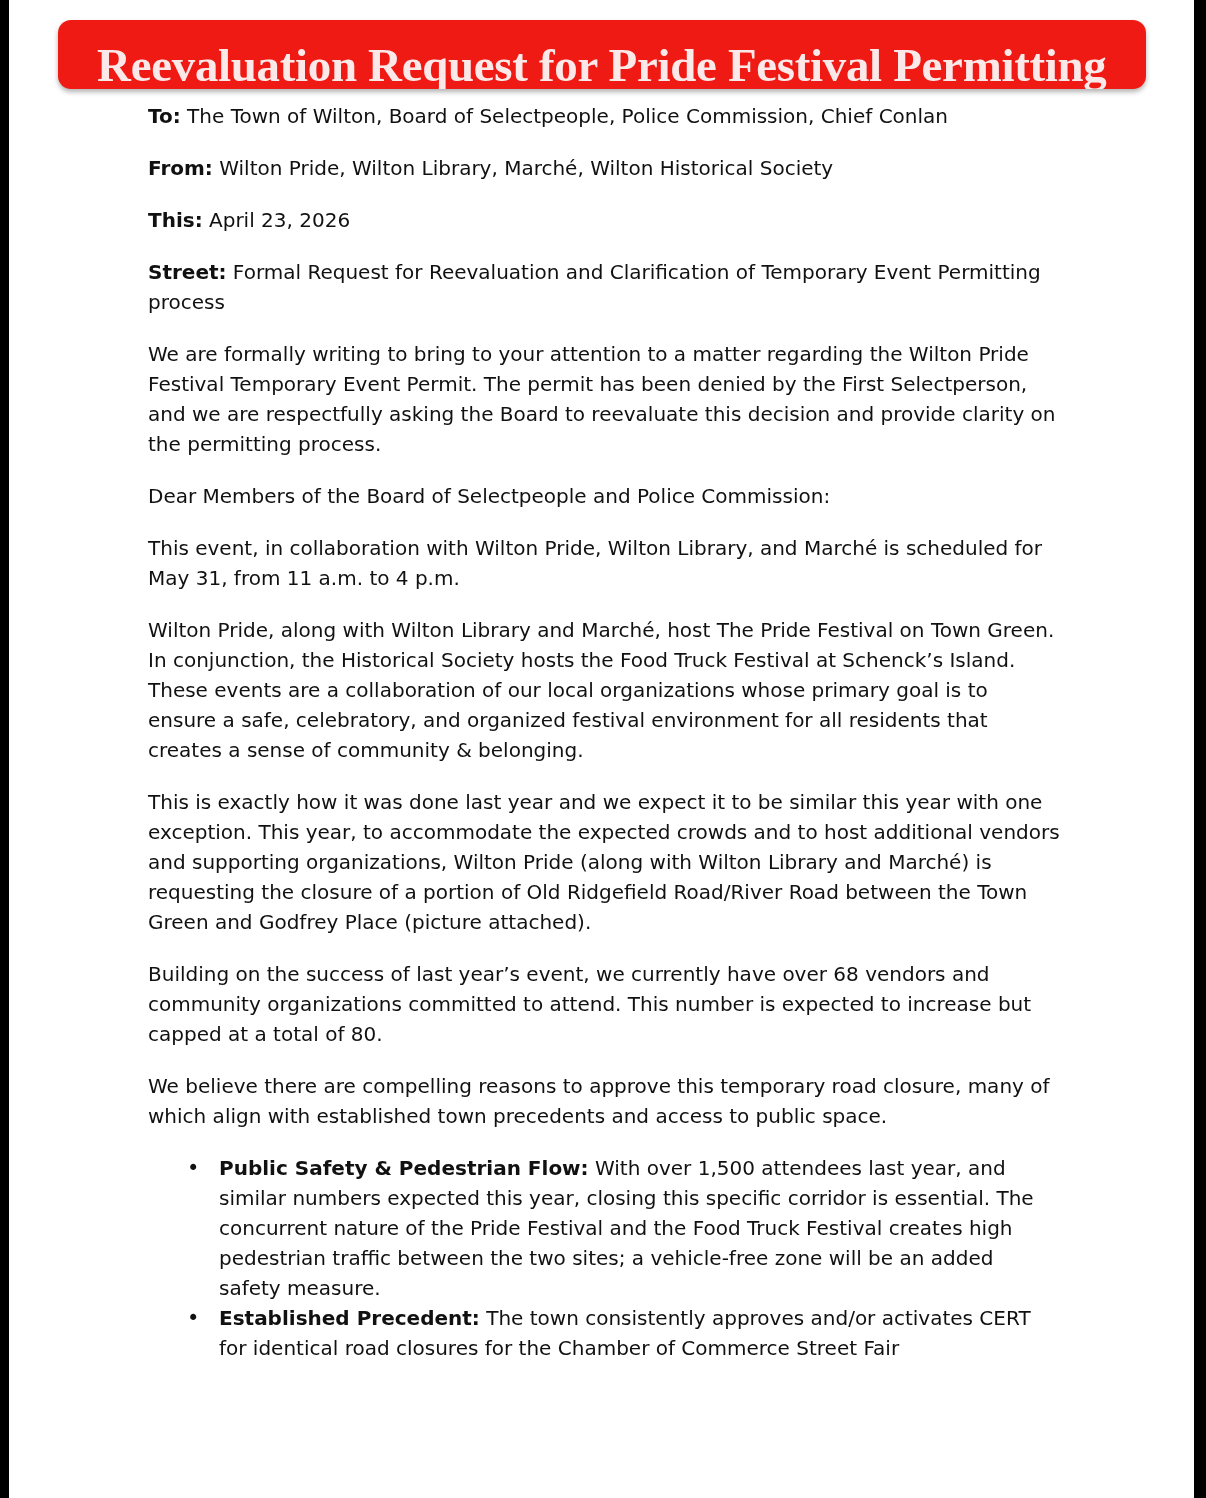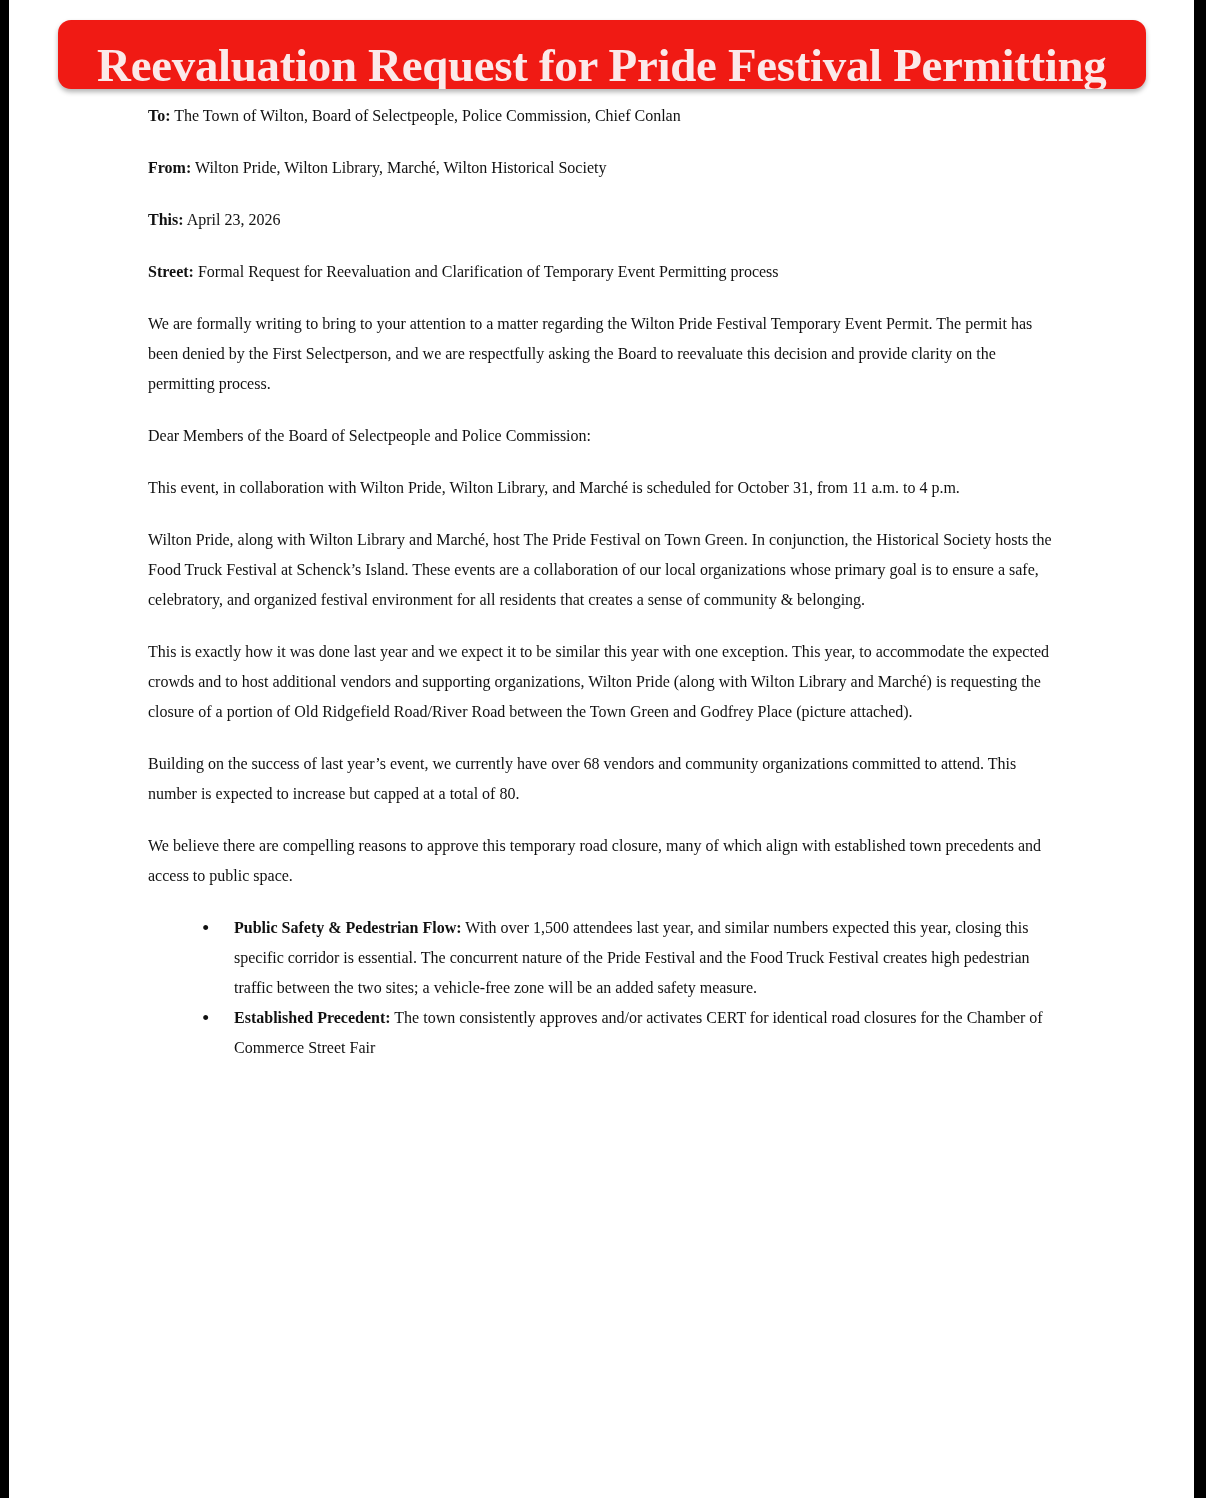--- a/index.html
+++ b/index.html
@@ -63,33 +63,32 @@
     transform: scaleX(1.02);
   }
 
   
   .body {
     position: absolute;
     left: 148px;
     top: 101px;
     width: 912px;
     color: #111111;
-    font-size: 16px;
+    font-size: 20px;
     line-height: 30px;
-    font-family: Liberation Serif, serif;
   }
   .para {
     margin: 0 0 22px 0;
   }
   .para .lead {
     font-weight: bold;
   }
 
   ul.reasons {
-    margin: 15px;
+    margin: 0;
     padding: 0 0 0 39px;
     list-style: none;
   }
   ul.reasons > li {
     position: relative;
     margin: 0 0 0 0;
     padding: 0 0 0 32px;
   }
   ul.reasons > li + li {
     margin-top: 0px;
@@ -126,21 +125,21 @@
     <p class="para"><span class="lead">From:</span><span> Wilton Pride, Wilton Library, Marché, Wilton Historical Society</span></p>
 
     <p class="para"><span class="lead">This:</span><span> April 23, 2026</span></p>
 
     <p class="para"><span class="lead">Street:</span><span> Formal Request for Reevaluation and Clarification of Temporary Event Permitting process</span></p>
 
     <p class="para">We are formally writing to bring to your attention to a matter regarding the Wilton Pride Festival Temporary Event Permit. The permit has been denied by the First Selectperson, and we are respectfully asking the Board to reevaluate this decision and provide clarity on the permitting process.</p>
 
     <p class="para">Dear Members of the Board of Selectpeople and Police Commission:</p>
 
-    <p class="para">This event, in collaboration with Wilton Pride, Wilton Library, and Marché is scheduled for October 31, from 11 a.m. to 4 p.m.</p>
+    <p class="para">This event, in collaboration with Wilton Pride, Wilton Library, and Marché is scheduled for May 31, from 11 a.m. to 4 p.m.</p>
 
     <p class="para">Wilton Pride, along with Wilton Library and Marché, host The Pride Festival on Town Green. In conjunction, the Historical Society hosts the Food Truck Festival at Schenck’s Island. These events are a collaboration of our local organizations whose primary goal is to ensure a safe, celebratory, and organized festival environment for all residents that creates a sense of community &amp; belonging.</p>
 
     <p class="para">This is exactly how it was done last year and we expect it to be similar this year with one exception. This year, to accommodate the expected crowds and to host additional vendors and supporting organizations, Wilton Pride (along with Wilton Library and Marché) is requesting the closure of a portion of Old Ridgefield Road/River Road between the Town Green and Godfrey Place (picture attached).</p>
 
     <p class="para">Building on the success of last year’s event, we currently have over 68 vendors and community organizations committed to attend. This number is expected to increase but capped at a total of 80.</p>
 
     <p class="para">We believe there are compelling reasons to approve this temporary road closure, many of which align with established town precedents and access to public space.</p>
 
     <ul class="reasons">

